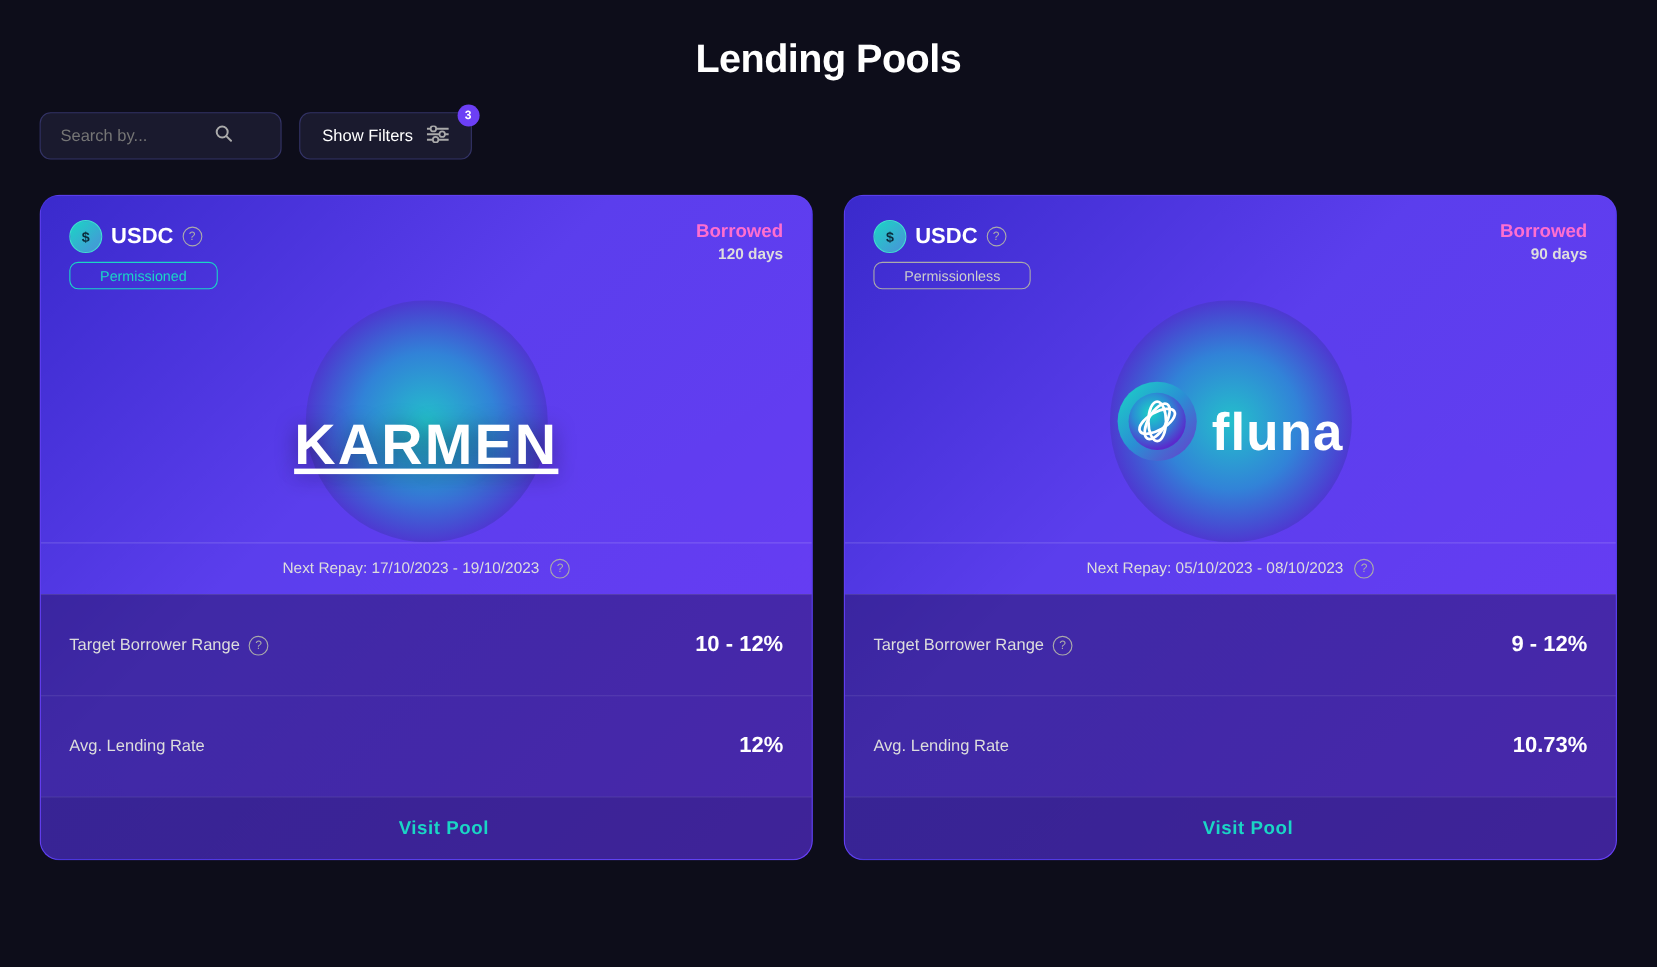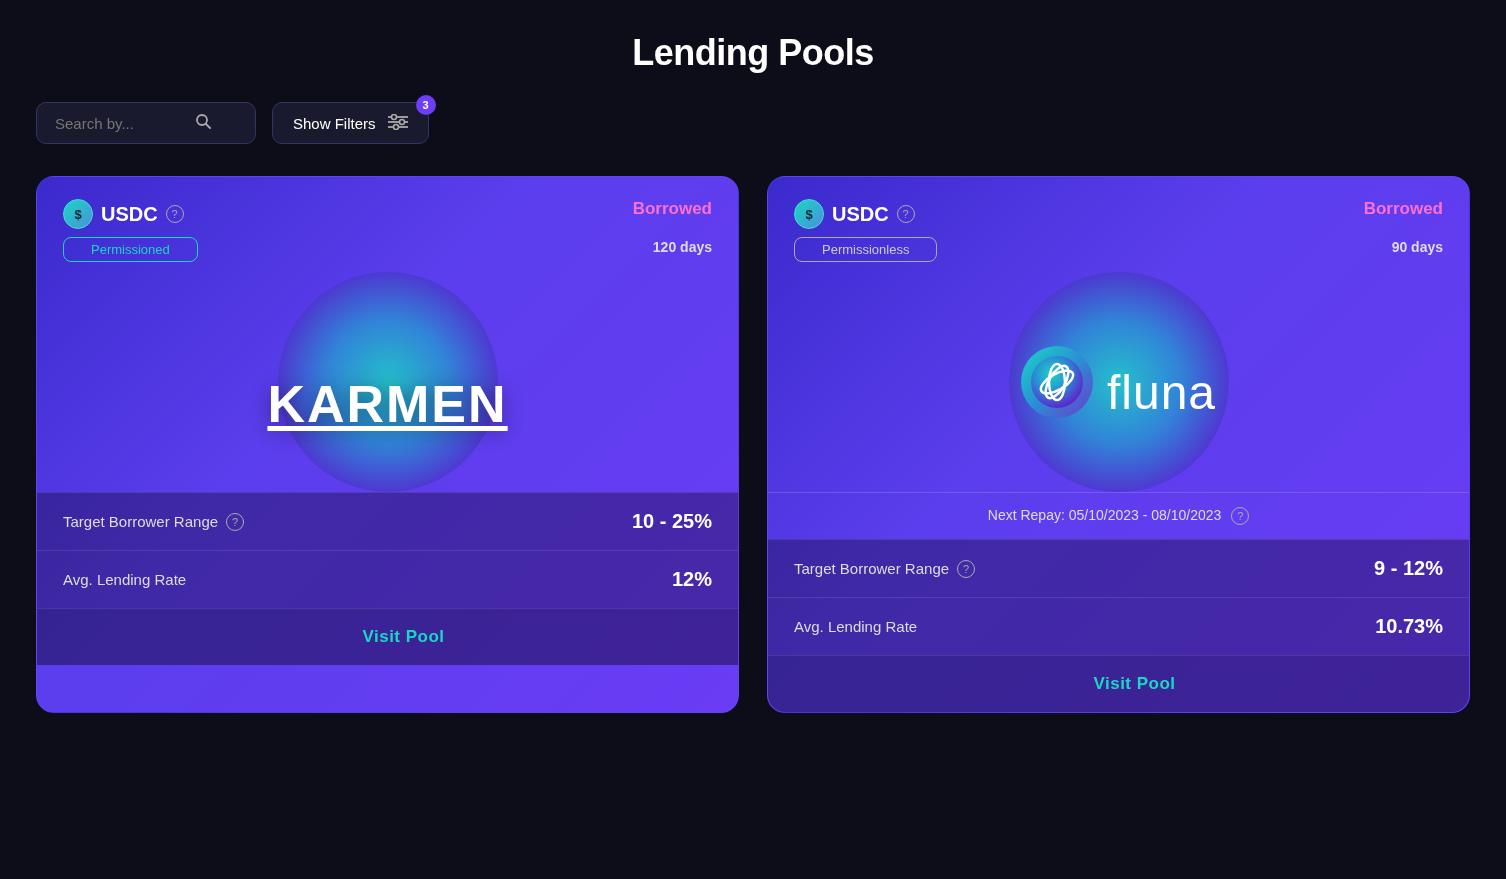--- a/index.html
+++ b/index.html
@@ -151,21 +151,21 @@
       border-color: #aaa;
       color: #ccc;
     }
     .borrow-info {
       text-align: right;
     }
     .borrowed-label {
       font-size: 17px;
       font-weight: 600;
       color: #ff6fcf;
-      margin-bottom: 20px;
+      margin-bottom: 2px;
     }
     .borrowed-days {
       font-size: 14px;
       color: #ddd;
       font-weight: bold;
     }
     .card-visual {
       position: relative;
       height: 220px;
       display: flex;
@@ -210,21 +210,21 @@
       align-items: center;
       justify-content: center;
       overflow: hidden;
     }
     .fluna-circle svg {
       width: 54px;
       height: 54px;
     }
     .fluna-text {
       font-size: 48px;
-      font-weight: 400;
+      font-weight: 700;
       color: #fff;
       letter-spacing: 1px;
       margin-top: 20px;
     }
     .next-repay-row {
       text-align: center;
       padding: 14px 26px;
       color: #ddd;
       font-size: 14px;
       border-top: 1px solid rgba(255,255,255,0.15);
@@ -234,21 +234,21 @@
       vertical-align: middle;
       margin-left: 6px;
     }
     .card-stats {
       background: rgba(30, 15, 80, 0.45);
     }
     .stat-row {
       display: flex;
       align-items: center;
       justify-content: space-between;
-      padding: 17px 26px;
+      padding: 34px 26px;
       border-top: 1px solid rgba(255,255,255,0.1);
     }
     .stat-label {
       display: flex;
       align-items: center;
       gap: 8px;
       color: #ddd;
       font-size: 15px;
     }
     .stat-value {
@@ -320,27 +320,31 @@
         <div class="borrow-info">
           <div class="borrowed-label">Borrowed</div>
           <div class="borrowed-days">120 days</div>
         </div>
       </div>
     </div>
     <div class="card-visual">
       <div class="glow-circle"></div>
       <span class="brand-name">KARMEN</span>
     </div>
+    <div class="next-repay-row">
+      <span>Next Repay: 17/10/2023 - 19/10/2023</span>
+      <div class="help-icon" style="display:inline-flex; margin-left:6px; vertical-align:middle;">?</div>
+    </div>
     <div class="card-stats">
       <div class="stat-row">
         <span class="stat-label">
           <span>Target Borrower Range</span>
           <div class="help-icon">?</div>
         </span>
-        <span class="stat-value">10 - 25%</span>
+        <span class="stat-value">10 - 12%</span>
       </div>
       <div class="stat-row">
         <span class="stat-label">Avg. Lending Rate</span>
         <span class="stat-value">12%</span>
       </div>
     </div>
     <div class="visit-pool-row">
       <button class="visit-pool-btn">Visit Pool</button>
     </div>
   </div>

